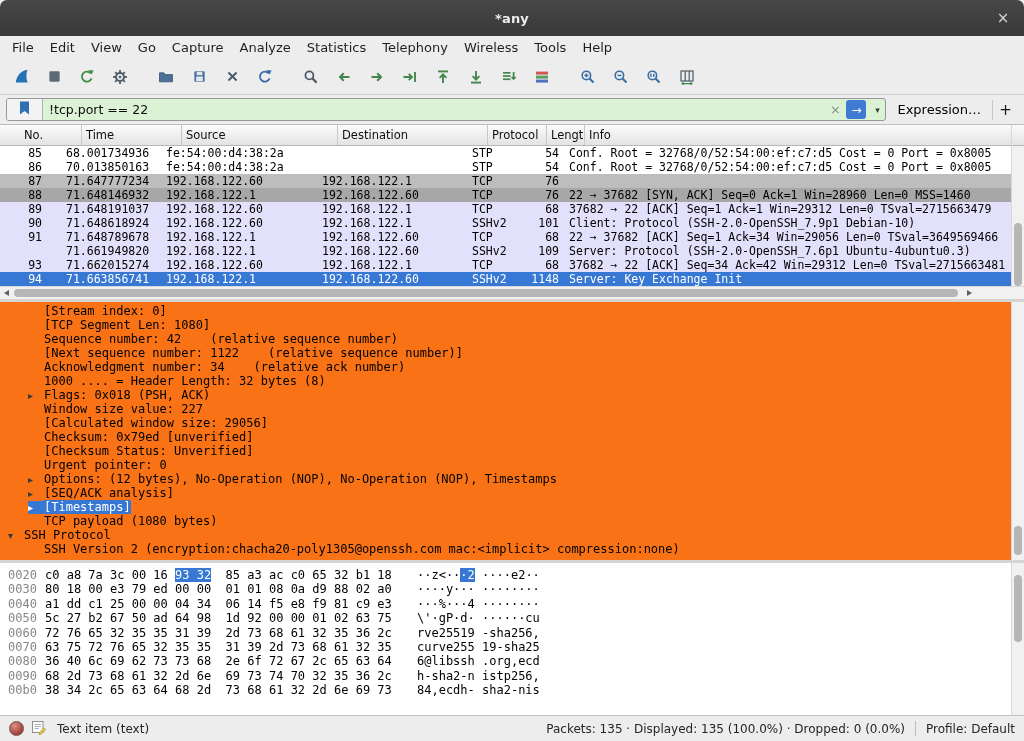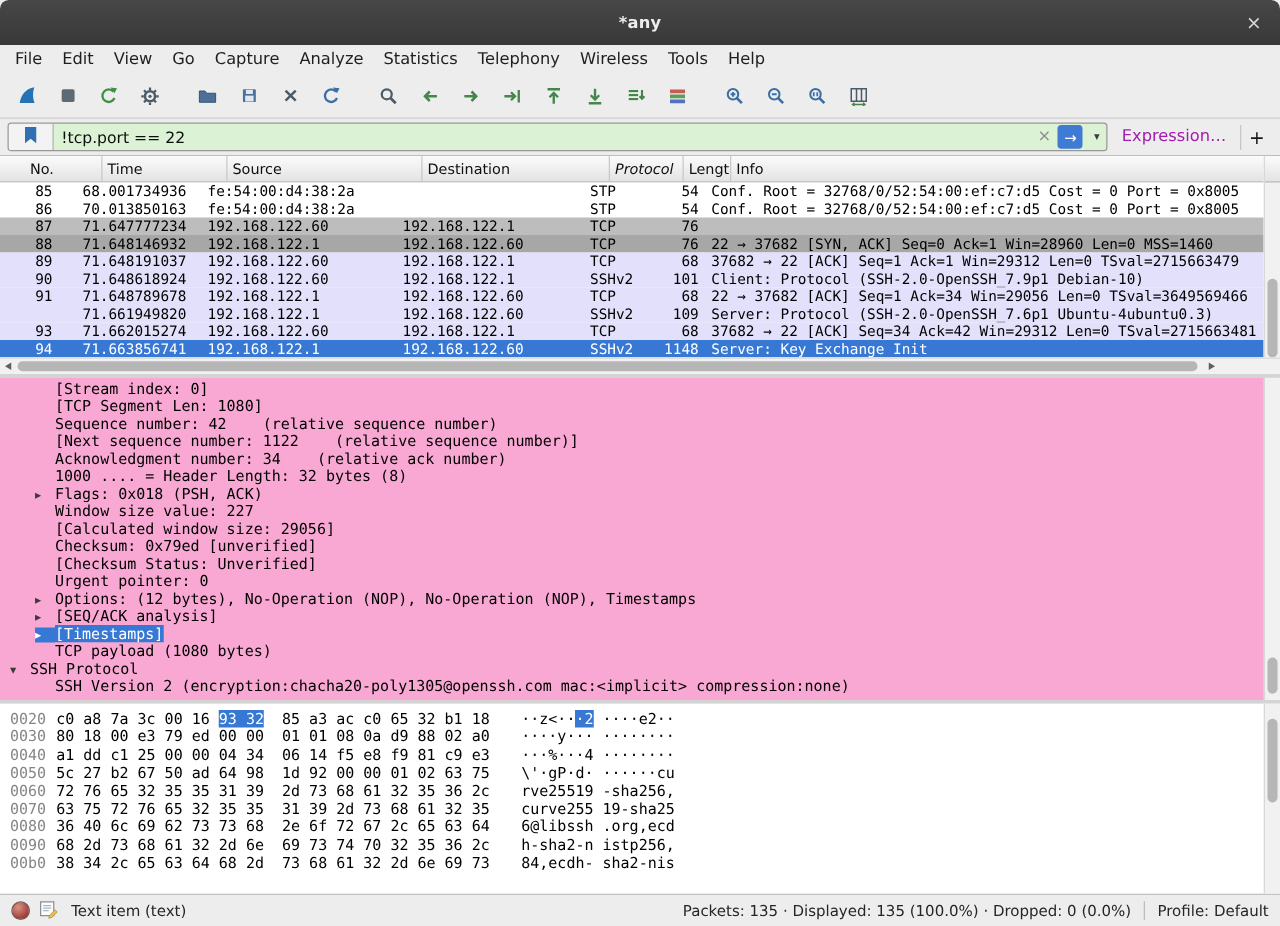--- a/index.html
+++ b/index.html
@@ -31,21 +31,21 @@
   .filterbar { flex:0 0 30px; display:flex; align-items:center; border-bottom:1px solid #bdbdbd; padding:0 6px; }
   .filter-field { flex:1; height:23px; display:flex; align-items:stretch; border:1px solid #989898; border-radius:3px;
                   background:#dcf2d4; overflow:hidden; }
   .bookmark-btn { width:36px; flex:0 0 36px; background:#f3f3f3; border-right:1px solid #b2b2b2;
                   display:flex; align-items:center; justify-content:center; }
   .filter-text { flex:1; display:flex; align-items:center; padding-left:6px; font-size:12.5px; color:#0d0d0d; white-space:pre; }
   .filter-clear { width:20px; color:#8b8b8b; font-size:13px; }
   .filter-apply { width:20px; height:19px; align-self:center; background:#3f7bd4; border-radius:3px; color:#fff;
                   font-size:12px; line-height:18px; text-align:center; margin:0 3px 0 1px; }
   .filter-drop { width:16px; font-size:9px; color:#3c3c3c; }
-  .expression-btn { font-size:13px; color:#a21caf; padding:0 11px; white-space:nowrap; }
+  .expression-btn { font-size:13px; color:#000000; padding:0 11px; white-space:nowrap; }
   .add-btn { width:26px; height:20px; font-size:15px; color:#161616; border-left:1px solid #c6c6c6; }
 
   
   .plist { flex:0 0 174px; display:flex; flex-direction:column; background:#fff; }
   .pl-main { flex:1; display:flex; min-height:0; }
   .pl-left { flex:1; display:flex; flex-direction:column; min-width:0; }
   .pl-header { flex:0 0 21px; display:flex; background:linear-gradient(#fbfbfb,#e3e3e3); border-bottom:1px solid #b8b8b8;
                font-size:11.5px; color:#0f0f0f;padding-left:20px; }
   .pl-hcell { border-right:1px solid #c8c8c8; padding:3px 3px 0 4px; white-space:nowrap; overflow:hidden; flex-shrink:0; }
   .pl-hcell.last { flex:1 1 auto; border-right:none; }
@@ -71,21 +71,21 @@
   .harrow.left { left:0; }
   .harrow.right { left:962px; }
   .harrow::after { content:""; position:absolute; top:2.5px; border-top:3.5px solid transparent; border-bottom:3.5px solid transparent; }
   .harrow.left::after  { left:4px; border-right:5px solid #5f5f5f; }
   .harrow.right::after { left:5px; border-left:5px solid #5f5f5f; }
   .hthumb { position:absolute; top:2px; height:8px; border-radius:4px; background:#b6b6b6; left:14px; width:944px; }
 
   .splitter { flex:0 0 3px; background:#d4d4d4; }
 
   
-  .details { flex:0 0 258px; background:#f9a8d4; display:flex; overflow:hidden;
+  .details { flex:0 0 258px; background:#f97316; display:flex; overflow:hidden;
              font-family:"DejaVu Sans Mono","Liberation Mono",monospace; font-size:12px; color:#000;justify-content:center; }
   .details-lines { flex:1; min-width:0; padding-top:2px; overflow:hidden; }
   .dline { height:14px; line-height:14px; white-space:pre; padding-left:28px; overflow:hidden; }
   .dline.ind1 { padding-left:8px; }
   .dline .arrow { display:inline-block; width:16px; color:#3a3a3a; font-size:10px; font-family:"DejaVu Sans",sans-serif; }
   .dline.sel .arrow, .dline.sel .txt { background:#3678d4; color:#fff; }
   .vbar { flex:0 0 13px; background:#f1f1f1; border-left:1px solid #d8d8d8; position:relative; }
 
   
   .hexpane { flex:0 0 152px; background:#fff; display:flex; overflow:hidden;
@@ -330,21 +330,21 @@
   </div>
 
   <div class="plist">
     <div class="pl-main">
       <div class="pl-left">
         <div class="pl-header">
             <div class="pl-hcell" style="width: 62px;">No.</div>
             <div class="pl-hcell" style="width: 100px;">Time</div>
             <div class="pl-hcell" style="width: 156px;">Source</div>
             <div class="pl-hcell" style="width: 150px;">Destination</div>
-            <div class="pl-hcell" style="width: 59px; font-style: italic;">Protocol</div>
+            <div class="pl-hcell" style="width: 59px;">Protocol</div>
             <div class="pl-hcell" style="width: 38px;">Length</div>
             <div class="pl-hcell last">Info</div>
           </div>
         <div class="pl-rows">
             <div class="prow plain">
               <span class="pcell no" style="width: 62px;">85</span>
               <span class="pcell time" style="width: 100px;">68.001734936</span>
               <span class="pcell src" style="width: 156px;">fe:54:00:d4:38:2a</span>
               <span class="pcell dst" style="width: 150px;"></span>
               <span class="pcell proto" style="width: 59px;">STP</span>

